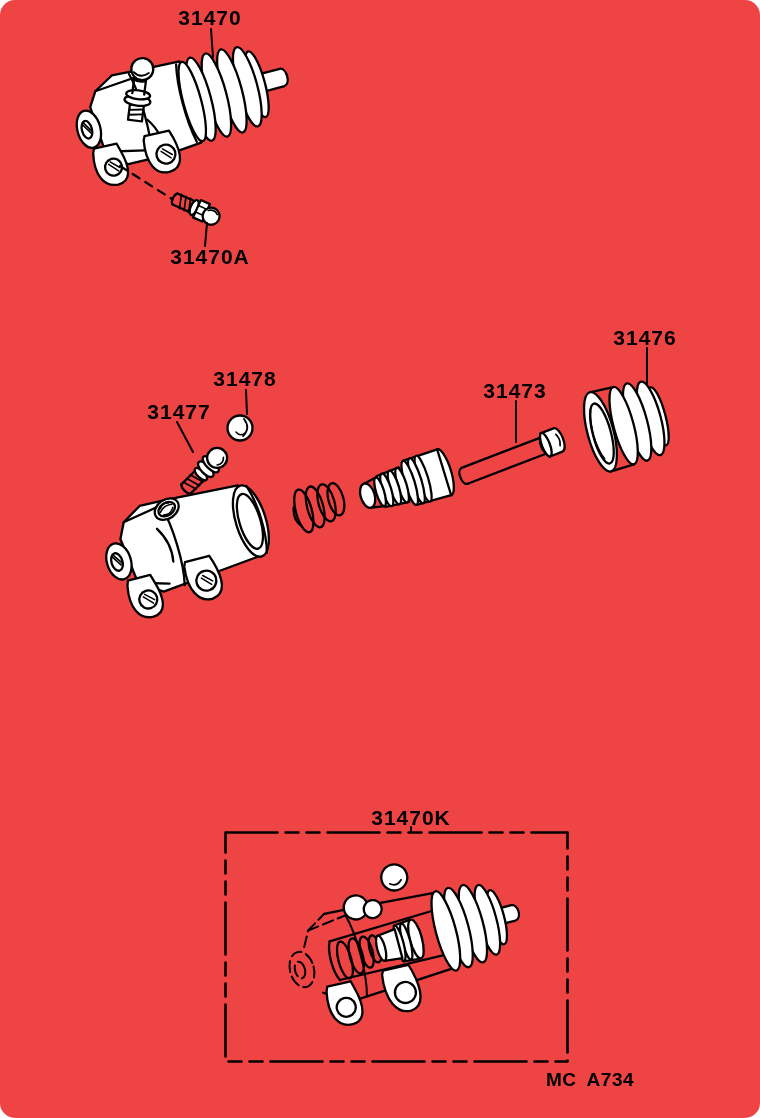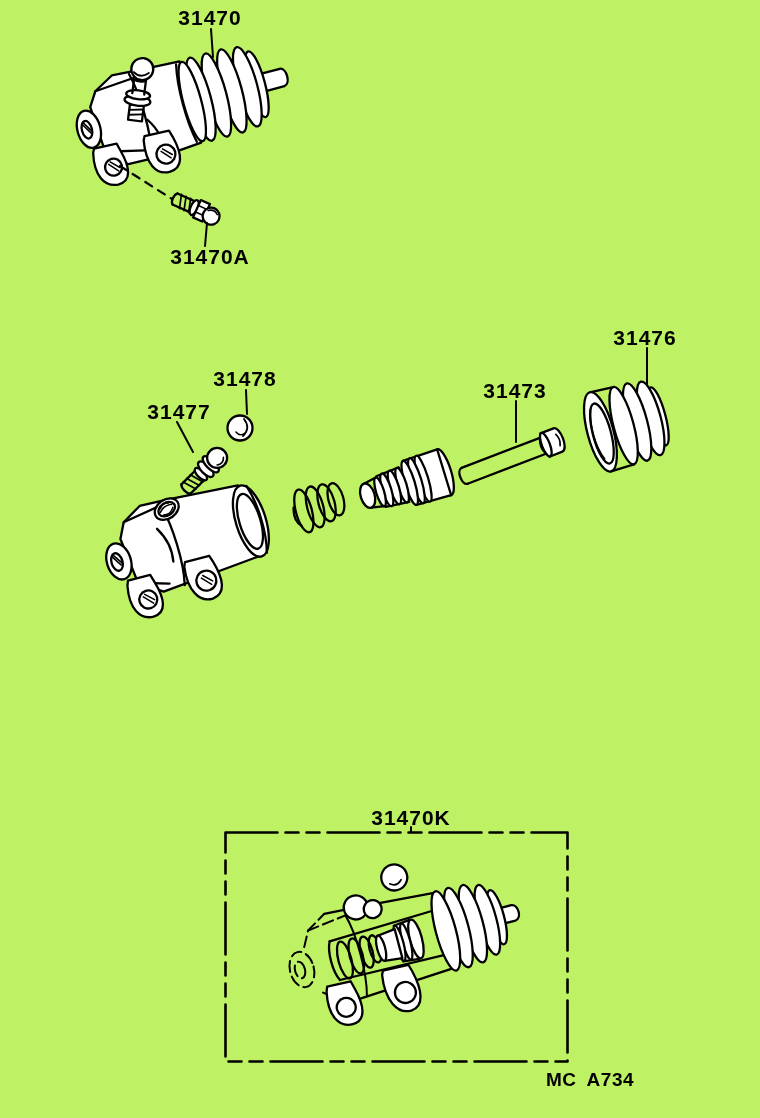--- a/index.html
+++ b/index.html
@@ -1,17 +1,17 @@
 <!DOCTYPE html>
 <html><head>
 <meta charset="utf-8">
 <style>
   html,body{margin:0;padding:0;background:#fff;}
-  .canvas{position:relative;width:760px;height:1118px;background:#bef264;overflow:hidden;
-          font-family:"Liberation Sans",sans-serif;}
+  .canvas{position:relative;width:760px;height:1118px;background:#ef4444;overflow:hidden;
+          font-family:"Liberation Sans",sans-serif;border-radius:15px;}
   svg{display:block;}
   .lbl{font-family:"Liberation Sans",sans-serif;font-weight:700;font-size:21px;
        letter-spacing:1px;fill:#000;}
   .code{font-family:"Liberation Sans",sans-serif;font-weight:700;font-size:19px;
         letter-spacing:.5px;word-spacing:5px;fill:#000;}
 </style>
 </head>
 <body>
 
 <div class="canvas">

